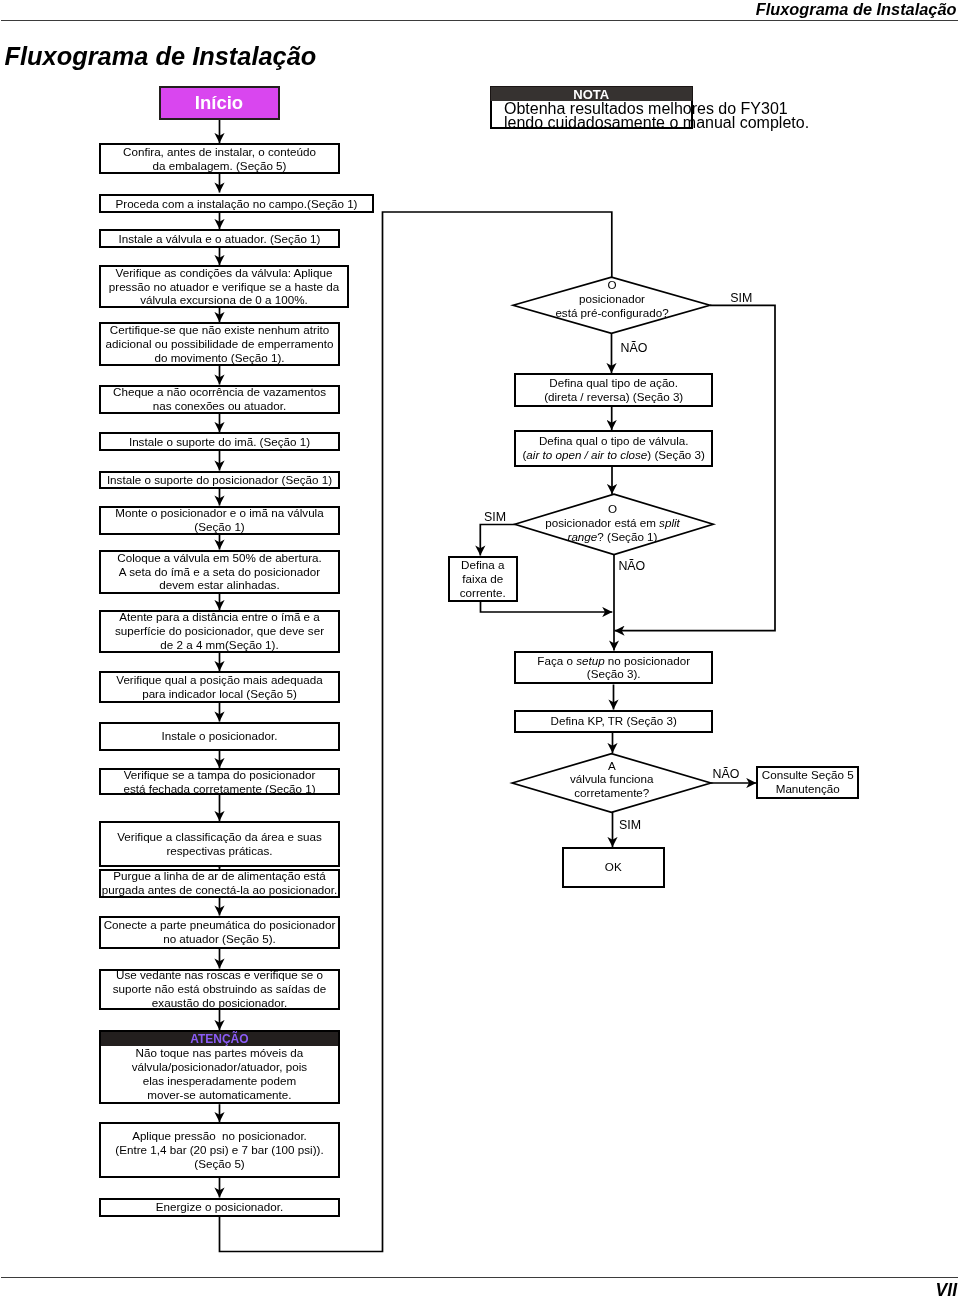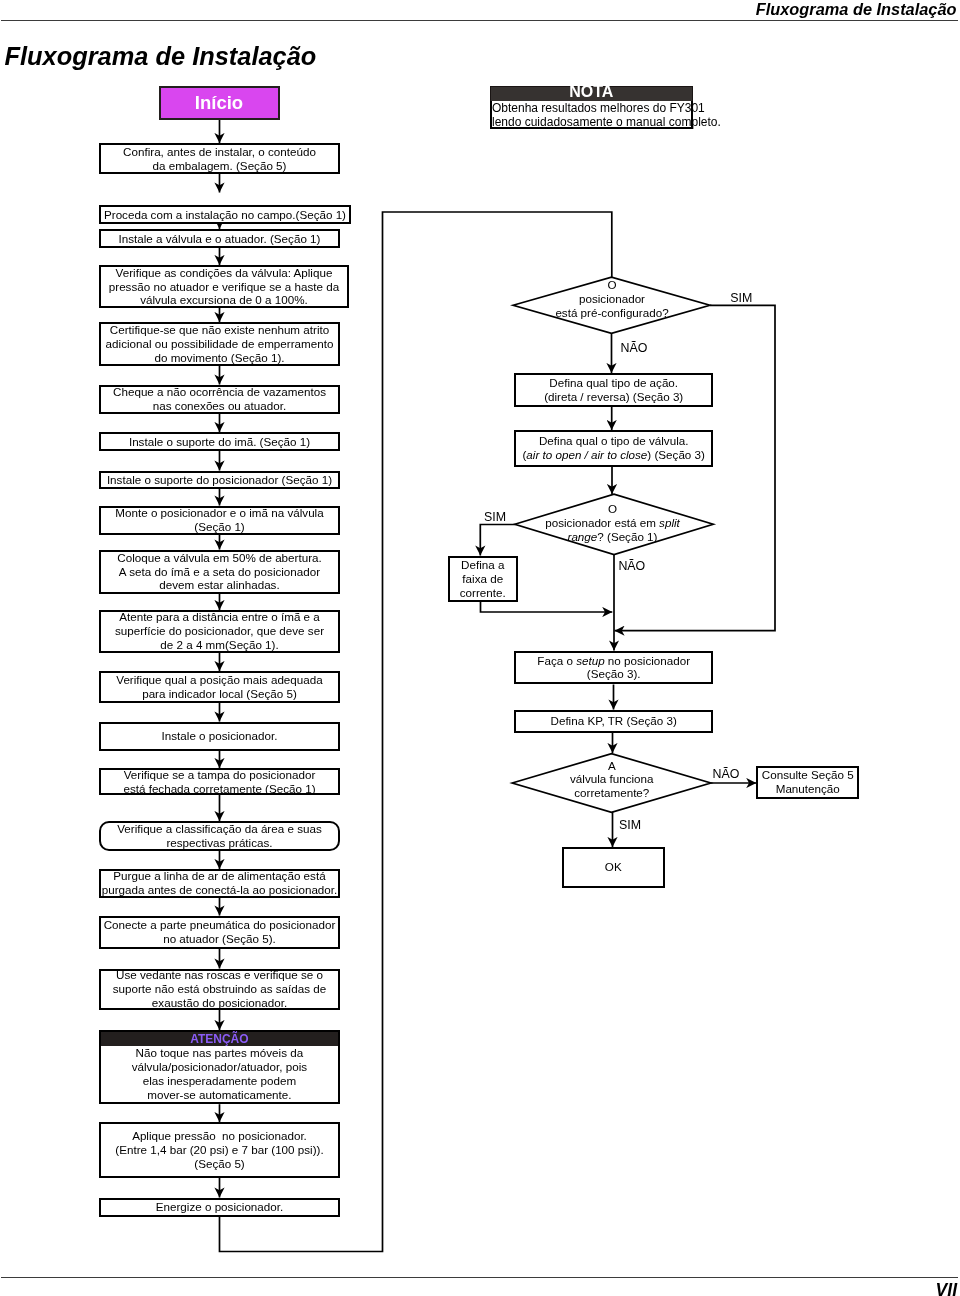--- a/index.html
+++ b/index.html
@@ -13,25 +13,25 @@
   #page-number{position:absolute;right:3px;top:1279.5px;font-size:17.5px;font-weight:bold;font-style:italic;}
   #page-title{position:absolute;left:4.5px;top:41.5px;font-size:25.4px;font-weight:bold;font-style:italic;}
 
   .node{position:absolute;box-sizing:border-box;border:2px solid #000;background:#fff;
         display:flex;align-items:center;justify-content:center;text-align:center;
         font-size:11.65px;line-height:13.9px;white-space:pre;}
   .start{background:#d946ef;border-color:#231f1e;color:#fff;font-size:18.5px;font-weight:bold;}
 
   .callout-hd{position:absolute;box-sizing:border-box;background:#363230;color:#fff;
               border:1.6px solid #1a1514;border-bottom:none;
-              display:flex;align-items:flex-end;justify-content:center;
-              font-size:16px;font-weight:bold;}
+              display:flex;align-items:center;justify-content:center;
+              font-size:13px;font-weight:bold;}
   .callout-bd{position:absolute;box-sizing:border-box;border:2px solid #000;border-top:none;
-              background:#fff;font-size:12px;line-height:13.8px;text-align:right;
-              padding-left:0;padding-top:0.5px;white-space:nowrap;}
+              background:#fff;font-size:16px;line-height:13.8px;text-align:right;
+              padding-left:12px;padding-top:0.5px;white-space:nowrap;}
   .atn-hd{position:absolute;box-sizing:border-box;background:#231f1e;color:#8b5cf6;
           border:2px solid #000;border-bottom:none;
           display:flex;align-items:center;justify-content:center;font-size:12.0px;font-weight:bold;}
 
   .lbl{position:absolute;font-size:11.65px;line-height:13.9px;white-space:pre;}
   .elbl{position:absolute;font-size:12.4px;line-height:14px;white-space:pre;}
   svg.ov{position:absolute;left:0;top:0;width:960px;height:1296px;overflow:visible;}
   .it{font-style:italic;}
 </style>
 </head>
@@ -88,21 +88,21 @@
         <path d="M612.5 811.8 L612.5 847" marker-end="url(#ah)"></path>
       </g>
   </svg>
 
   <div class="node start" style="left:158.5px;top:85.5px;width:121px;height:34px;">
     <span>Início</span></div>
 
   <div class="node" style="left:99px;top:143px;width:241px;height:31px;">
     <span>Confira, antes de instalar, o conteúdo<br>da embalagem. (Seção 5)</span></div>
 
-  <div class="node" style="left:99px;top:205px;width:252px;height:19px;">
+  <div class="node" style="left:99px;top:194px;width:275px;height:19px;">
     <span>Proceda com a instalação no campo.(Seção 1)</span></div>
 
   <div class="node" style="left:99px;top:229px;width:241px;height:19px;">
     <span>Instale a válvula e o atuador. (Seção 1)</span></div>
 
   <div class="node" style="left:99px;top:265px;width:250px;height:43px;">
     <span>Verifique as condições da válvula: Aplique<br>pressão no atuador e verifique se a haste da<br>válvula excursiona de 0 a 100%.</span></div>
 
   <div class="node" style="left:99px;top:322px;width:241px;height:44px;">
     <span>Certifique-se que não existe nenhum atrito<br>adicional ou possibilidade de emperramento<br>do movimento (Seção 1).</span></div>
@@ -127,21 +127,21 @@
 
   <div class="node" style="left:99px;top:671px;width:241px;height:32px;">
     <span>Verifique qual a posição mais adequada<br>para indicador local (Seção 5)</span></div>
 
   <div class="node" style="left:99px;top:721.5px;width:241px;height:29px;">
     <span>Instale o posicionador.</span></div>
 
   <div class="node" style="left:99px;top:768px;width:241px;height:27px;">
     <span>Verifique se a tampa do posicionador<br>está fechada corretamente (Seção 1)</span></div>
 
-  <div class="node" style="left:99px;top:821px;width:241px;height:30px;border-radius:10px;">
+  <div class="node" style="left:99px;top:821px;width:241px;height:46px;">
     <span>Verifique a classificação da área e suas<br>respectivas práticas.</span></div>
 
   <div class="node" style="left:99px;top:869px;width:241px;height:28.5px;">
     <span>Purgue a linha de ar de alimentação está<br>purgada antes de conectá-la ao posicionador.</span></div>
 
   <div class="node" style="left:99px;top:915.5px;width:241px;height:33.5px;">
     <span>Conecte a parte pneumática do posicionador<br>no atuador (Seção 5).</span></div>
 
   <div class="node" style="left:99px;top:968.5px;width:241px;height:41.5px;">
     <span>Use vedante nas roscas e verifique se o<br>suporte não está obstruindo as saídas de<br>exaustão do posicionador.</span></div>

